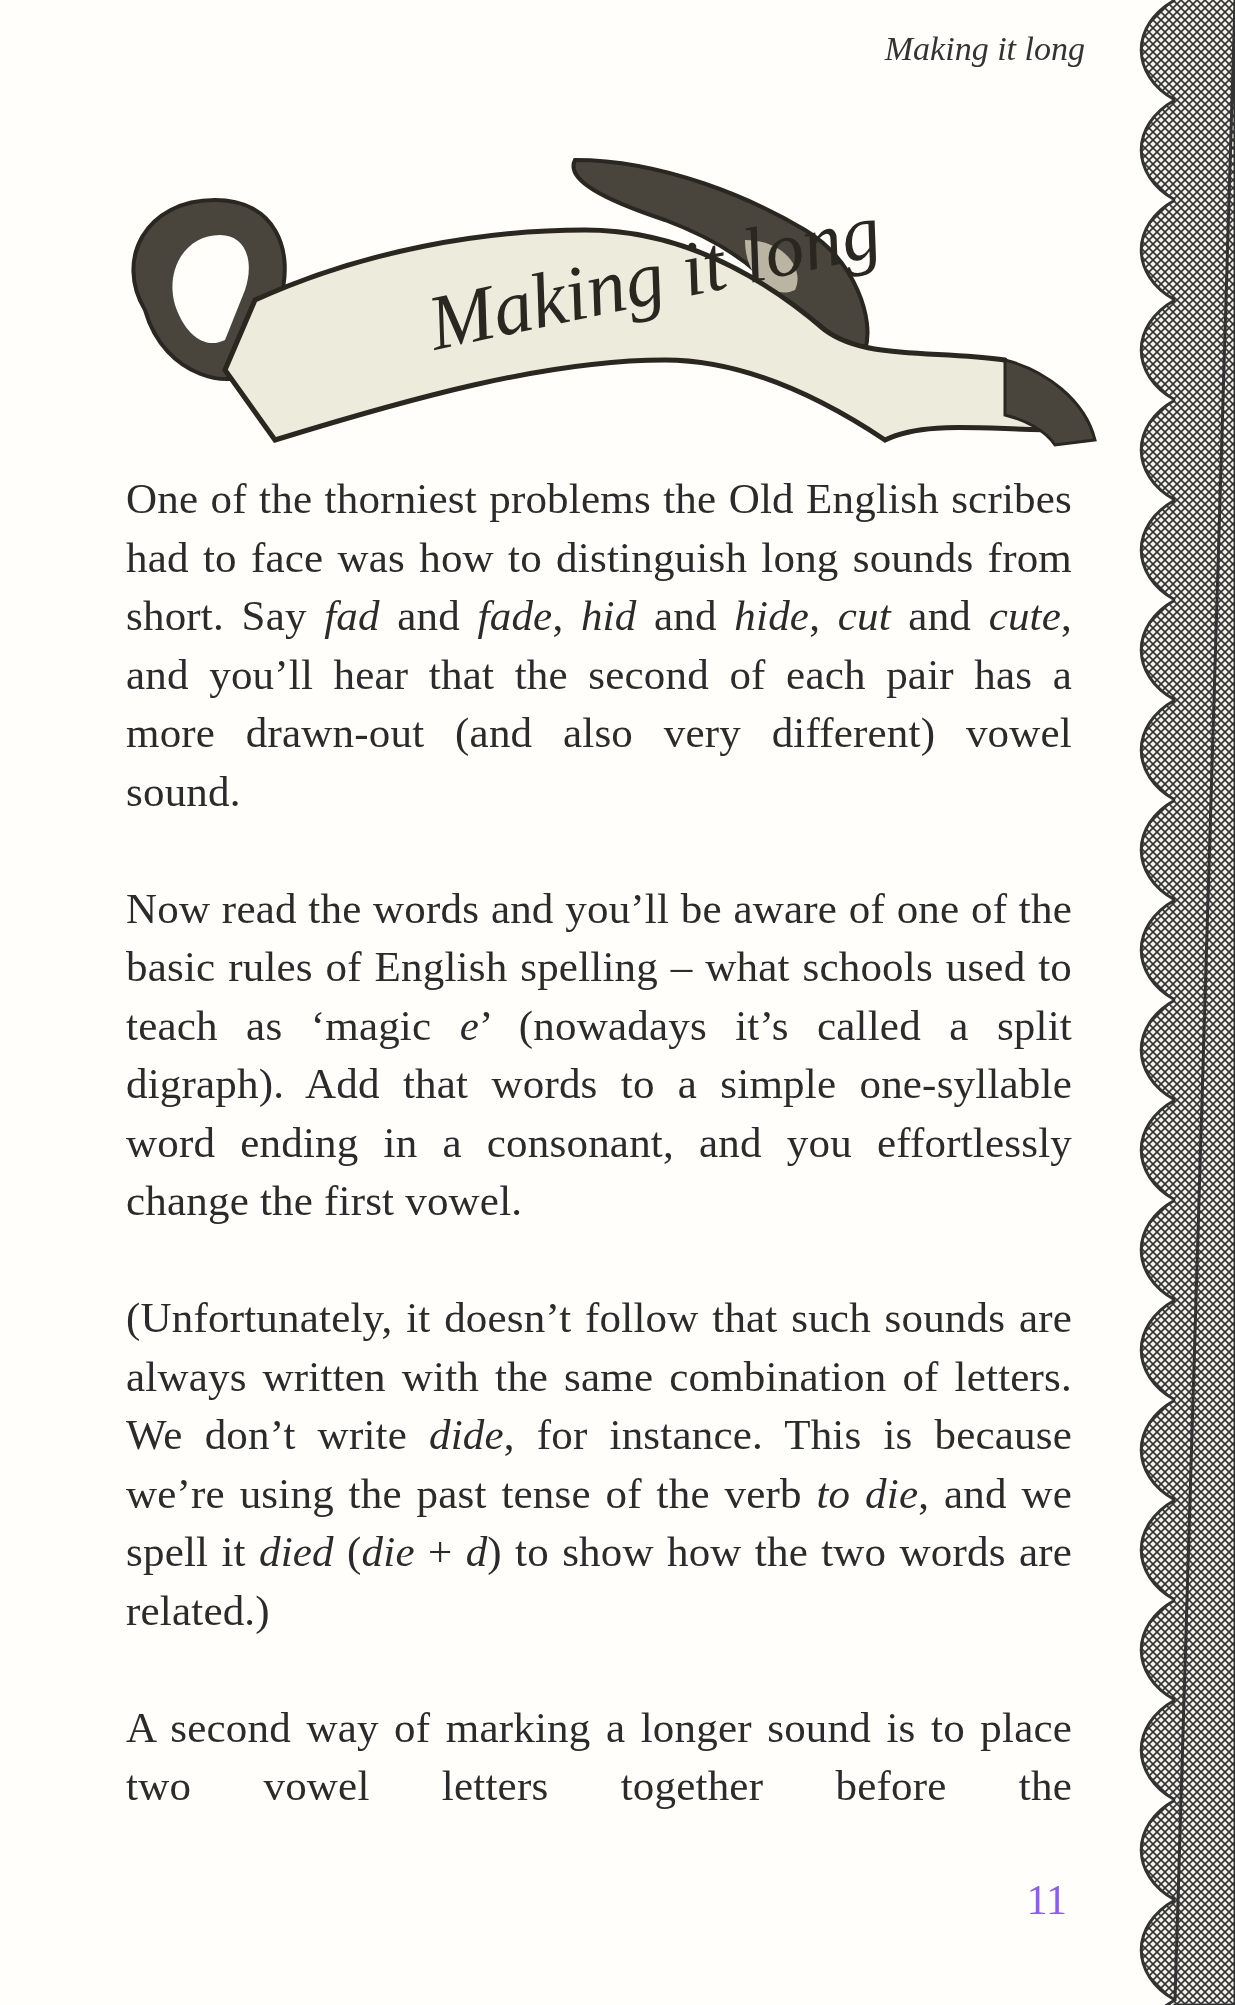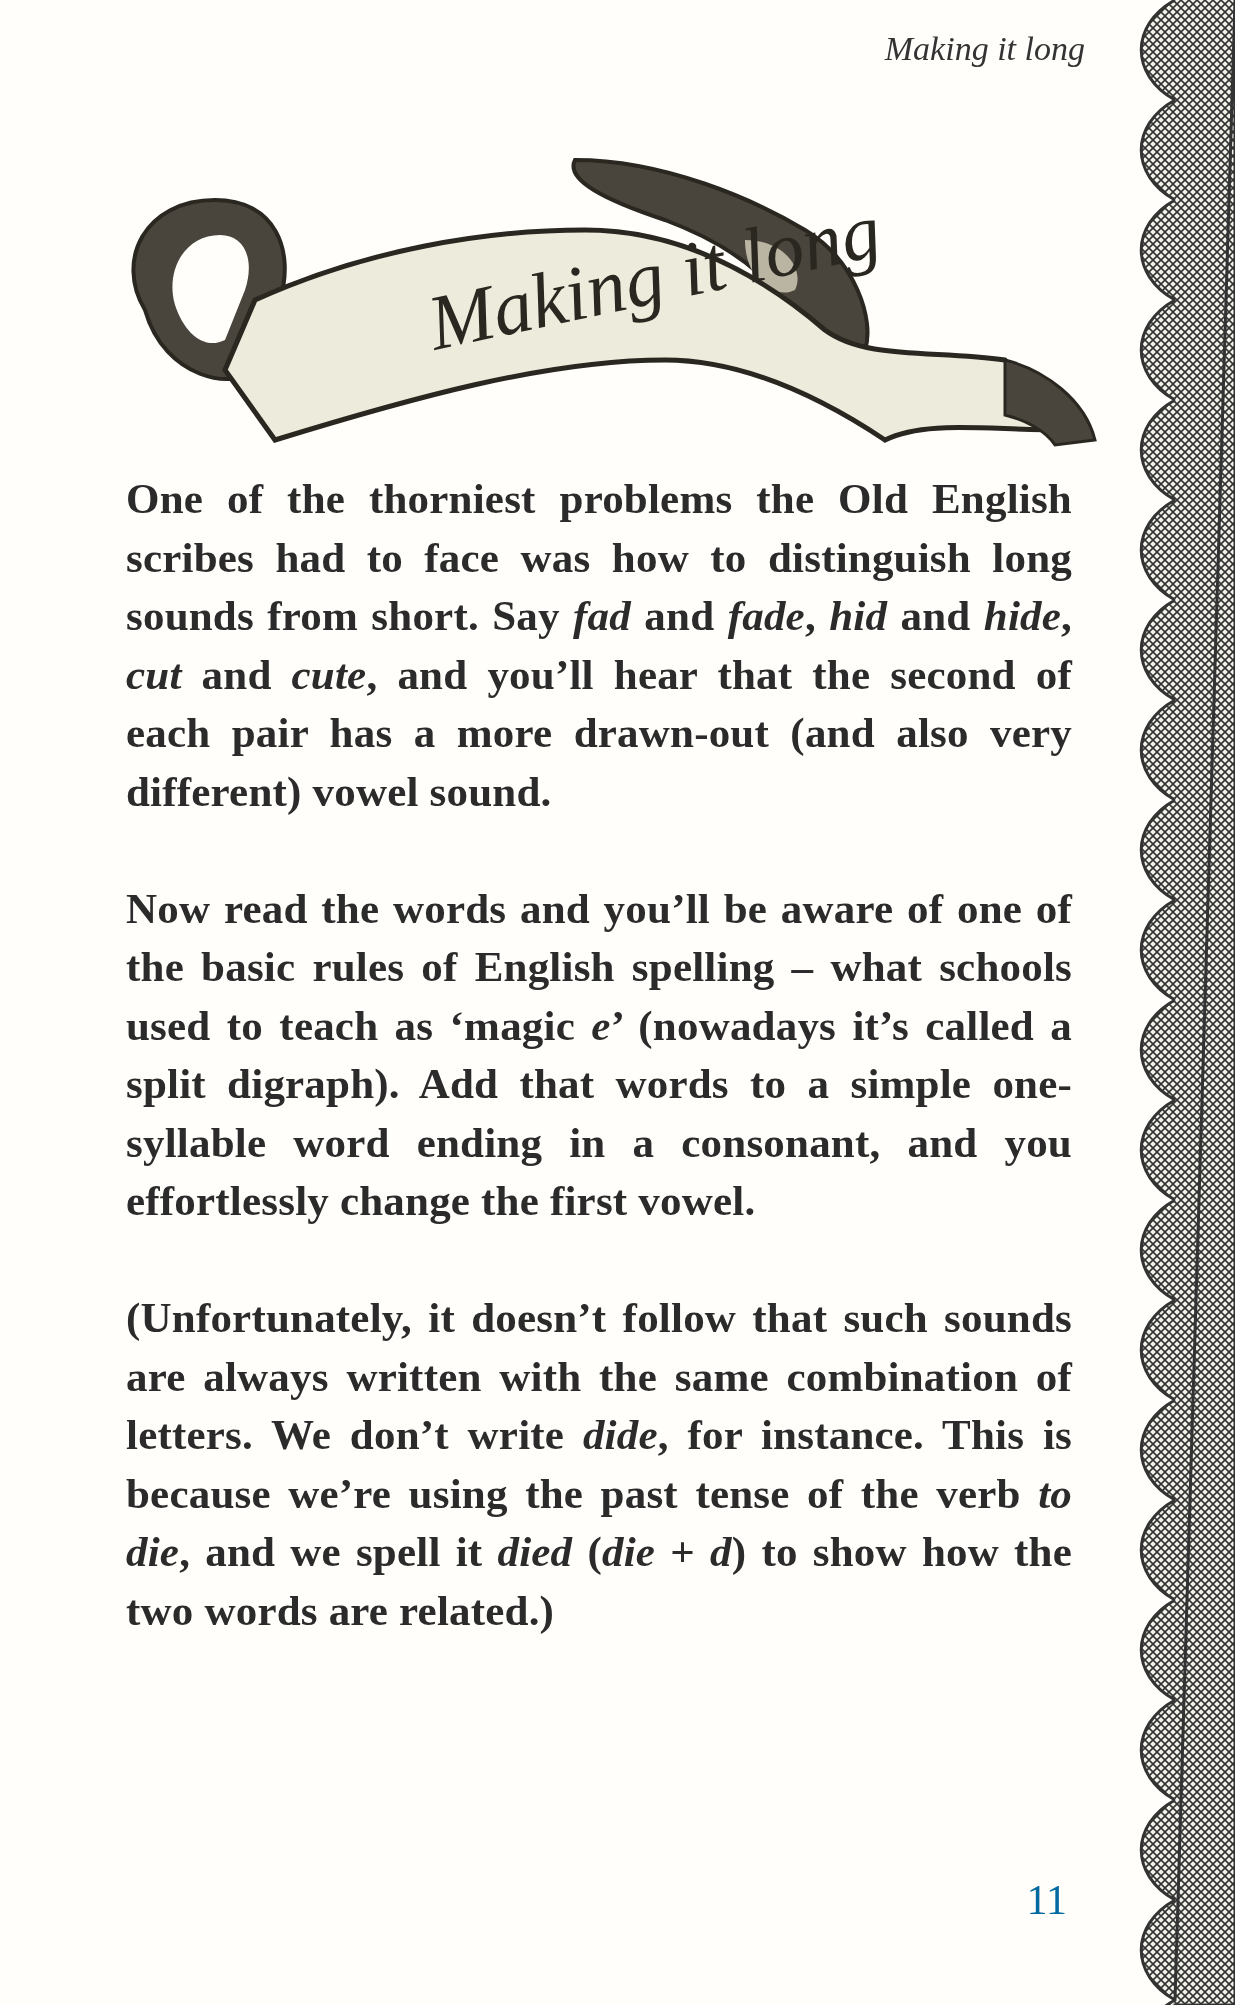--- a/index.html
+++ b/index.html
@@ -1,24 +1,24 @@
 <!DOCTYPE html>
 <html><head>
 <meta charset="utf-8">
 <style>
   html, body { margin:0; padding:0; }
   body { width:1235px; height:2005px; background:#fffefa; position:relative; overflow:hidden;
          font-family:"Liberation Serif","DejaVu Serif",serif; color:#2a2a2a; }
   .running-head { position:absolute; right:150px; top:30px; font-style:italic; font-size:34px; color:#333; }
   .banner { position:absolute; left:105px; top:140px; width:1000px; height:310px; }
   .body-text { position:absolute; left:126px; top:470px; width:946px; font-size:43px; line-height:58.5px;
-               text-align:justify; color:#2b2b2b; letter-spacing:0.2px;font-weight:bold; }
+               text-align:justify; color:#2b2b2b; letter-spacing:0.2px; }
   .body-text p { margin:0 0 58.5px 0; }
   .body-text em { font-style:italic; }
-  .page-number { position:absolute; right:168px; top:1876px; font-size:42px; color:#0369a1; }
+  .page-number { position:absolute; right:168px; top:1876px; font-size:42px; color:#8b5cf6; }
   .border-deco { position:absolute; right:0; top:0; width:110px; height:2005px; }
 </style>
 </head>
 <body>
 
 <div class="running-head">Making it long</div>
 
 <svg class="banner" viewBox="0 0 1000 310">
 
   <path d="M40,170 C10,120 40,60 110,60 C170,60 190,110 175,160 L150,230 C130,250 60,240 40,170 Z" fill="#4a453c" stroke="#2a2620" stroke-width="4"></path>
@@ -30,20 +30,21 @@
   <path d="M150,160 C260,110 380,90 480,90 C570,90 650,130 720,190 C760,220 830,210 900,220 L960,290 C880,290 820,280 780,300 C720,260 640,220 560,220 C440,220 300,260 170,300 L120,230 Z" fill="#ecebdc" stroke="#2a2620" stroke-width="5"></path>
 
   <path d="M900,220 C940,230 980,260 990,300 L950,305 C940,290 920,280 900,275 Z" fill="#4a453c" stroke="#2a2620" stroke-width="3"></path>
   <text x="330" y="210" font-family="Liberation Serif, serif" font-style="italic" font-size="78" fill="#2a2620" transform="rotate(-12 330 210)">Making it long</text>
 </svg>
 
 <div class="body-text">
   <p><span>One of the thorniest problems the Old English scribes had to face was how to distinguish long sounds from short. Say </span><em>fad</em><span> and </span><em>fade</em><span>, </span><em>hid</em><span> and </span><em>hide</em><span>, </span><em>cut</em><span> and </span><em>cute</em><span>, and you’ll hear that the second of each pair has a more drawn-out (and also very different) vowel sound.</span></p>
   <p><span>Now read the words and you’ll be aware of one of the basic rules of English spelling – what schools used to teach as ‘magic </span><em>e</em><span>’ (nowadays it’s called a split digraph). Add that words to a simple one-syllable word ending in a consonant, and you effortlessly change the first vowel.</span></p>
   <p><span>(Unfortunately, it doesn’t follow that such sounds are always written with the same combination of letters. We don’t write </span><em>dide</em><span>, for instance. This is because we’re using the past tense of the verb </span><em>to die</em><span>, and we spell it </span><em>died</em><span> (</span><em>die</em><span> + </span><em>d</em><span>) to show how the two words are related.)</span></p>
+  <p style="text-align-last:justify;"><span>A second way of marking a longer sound is to place two vowel letters together before the</span></p>
 </div>
 
 <div class="page-number">11</div>
 
 <svg class="border-deco" viewBox="0 0 110 2005" preserveAspectRatio="none">
   <defs>
     <pattern id="mesh" width="8" height="8" patternUnits="userSpaceOnUse">
       <rect width="8" height="8" fill="#f3f2ea"></rect>
       <path d="M0,0 L8,8 M8,0 L0,8" stroke="#333" stroke-width="1.6"></path>
     </pattern>

